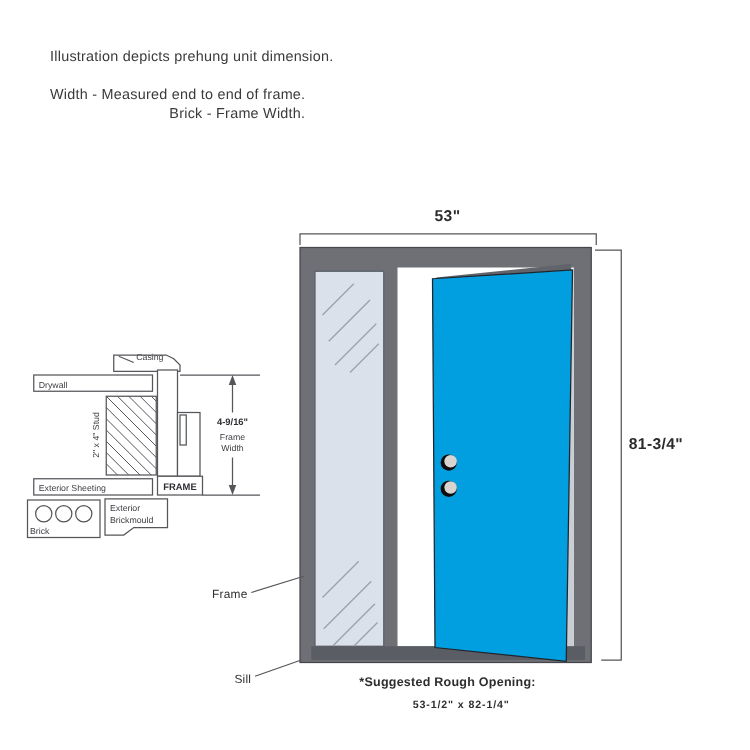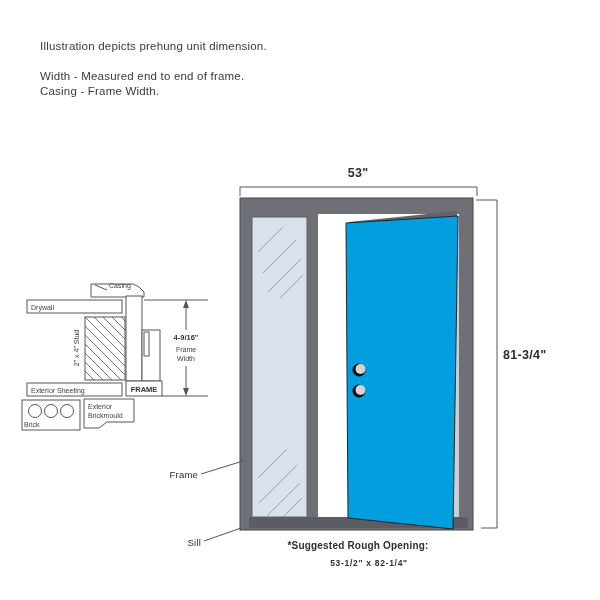--- a/index.html
+++ b/index.html
@@ -2,41 +2,41 @@
 <html><head>
 <meta charset="utf-8">
 <style>
   html,body{margin:0;padding:0;background:#ffffff;}
   .canvas{
     position:relative;width:600px;height:600px;background:#ffffff;overflow:hidden;
     font-family:"Liberation Sans",sans-serif;color:#3a3a3a;
   }
   .intro{position:absolute;left:40px;letter-spacing:.2px;}
   .intro-title{top:40px;font-size:11.5px;}
-  .intro-lines{top:69px;font-size:11.5px;line-height:15px;}
+  .intro-lines{top:69px;font-size:11.5px;line-height:15px;text-align:right;}
   svg{position:absolute;left:0;top:0;}
   svg text{font-family:"Liberation Sans",sans-serif;}
   .dim-text{font-size:12.5px;font-weight:bold;fill:#2b2b2b;letter-spacing:.3px;}
   .leader-text{font-size:9.5px;fill:#2e2e2e;letter-spacing:.2px;}
   .xs-text{font-size:7px;fill:#3c3d42;}
   .xs-bold{font-size:7.5px;font-weight:bold;fill:#2e2f33;}
   .footer-title{font-size:10px;font-weight:600;fill:#2e2e2e;letter-spacing:.2px;}
   .footer-size{font-size:8.5px;font-weight:bold;fill:#2e2e2e;letter-spacing:.7px;}
   .tech{stroke:#55565a;stroke-width:1;fill:none;}
   .tech-box{stroke:#55565a;stroke-width:1;fill:#ffffff;}
 </style>
 </head>
 <body>
 
 <div class="canvas">
 
   <div class="intro intro-title">Illustration depicts prehung unit dimension.</div>
   <div class="intro intro-lines">
     <div>Width - Measured end to end of frame.</div>
-    <div>Casing - Frame Width.</div>
+    <div>Brick - Frame Width.</div>
   </div>
 
   <svg width="600" height="600" viewBox="0 0 600 600">
     <defs>
       <clipPath id="studClip">
           <rect x="85" y="317" width="40" height="63"></rect>
         </clipPath>
     </defs>
 
     <g>

